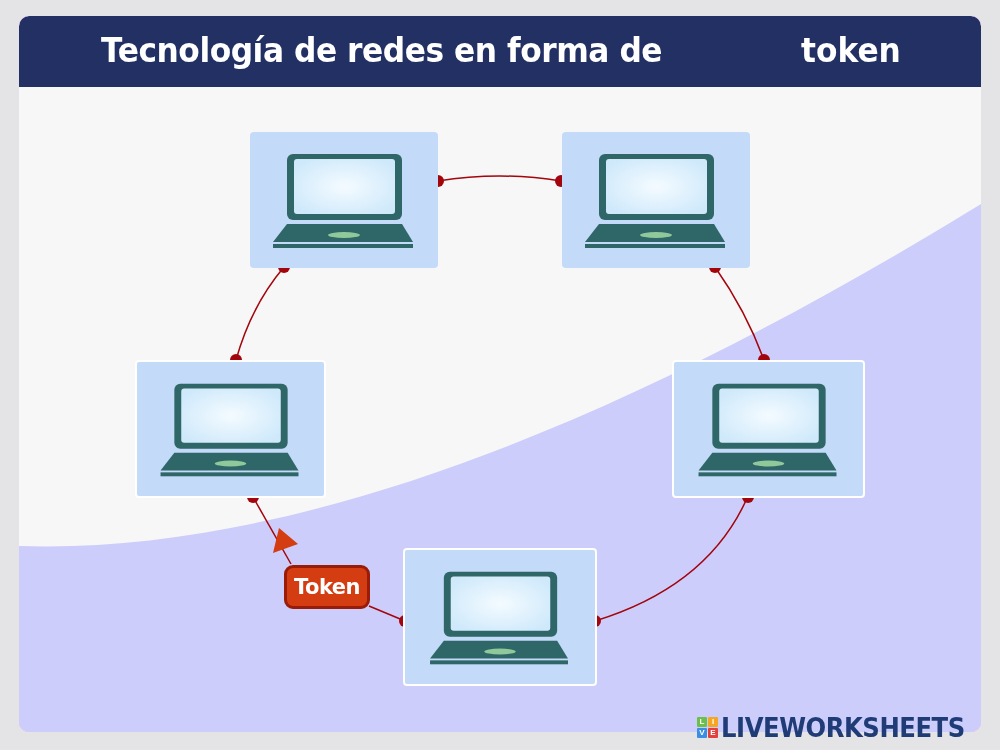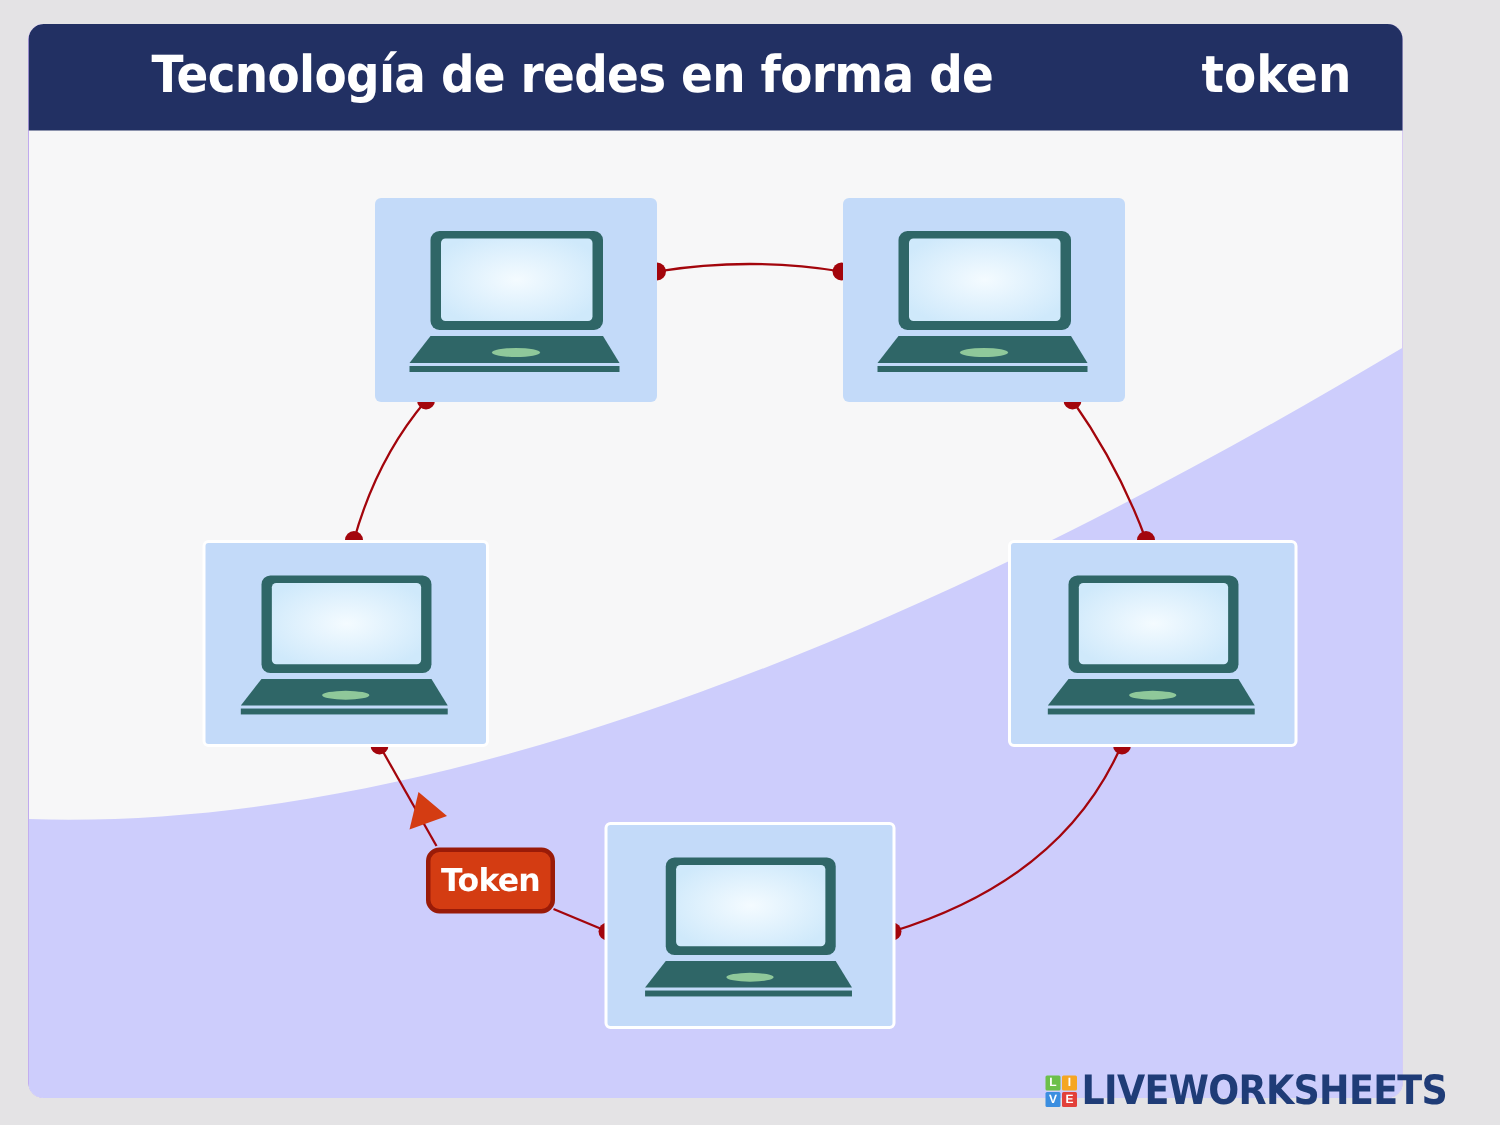--- a/index.html
+++ b/index.html
@@ -4,24 +4,23 @@
 <style>
   html, body { margin: 0; padding: 0; }
   body {
     width: 1000px; height: 750px;
     background: #e4e3e5;
     position: relative; overflow: hidden;
     font-family: "Liberation Sans", "DejaVu Sans", sans-serif;
   }
   .slide {
     position: absolute; left: 19px; top: 16px;
-    width: 872px; height: 716px;
+    width: 962px; height: 716px;
     border-radius: 10px; overflow: hidden;
-    background: #8b5cf6;
-    padding-left: 44px;
+    background: #d946ef;
   }
   .titlebar {
     position: absolute; left: 0; top: 0; width: 962px; height: 71px;
     background: #223063;
     border-radius: 10px 10px 0 0;
   }
   .title-text {
     position: absolute; top: 14px; left: 82px;
     color: #ffffff; font-size: 34px; font-weight: bold;
     letter-spacing: -0.5px;

